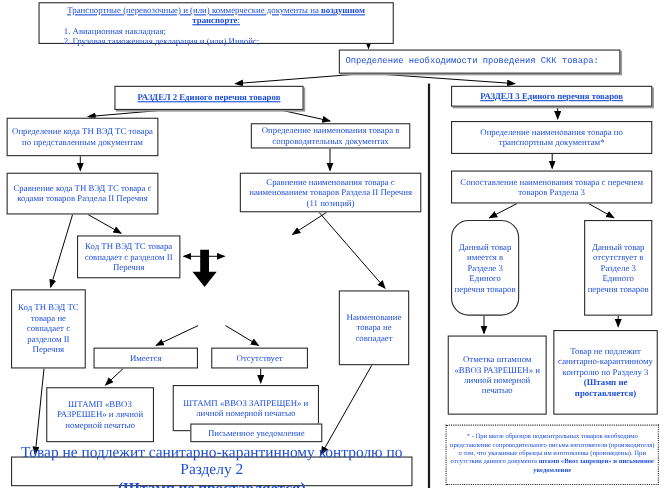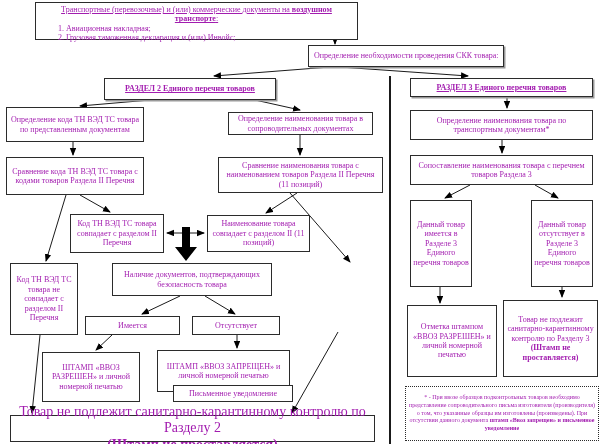--- a/index.html
+++ b/index.html
@@ -1,55 +1,55 @@
 <!DOCTYPE html>
 <html><head>
 <meta charset="utf-8">
 <style>
   html,body{margin:0;padding:0;background:#fff;}
   .stage{
     position:relative;width:604px;height:444px;background:#fff;overflow:hidden;
-    font-family:"Liberation Serif","DejaVu Serif",serif;color:#a21caf;
+    font-family:"Liberation Serif","DejaVu Serif",serif;color:#1d4ed8;
   }
   .wires{position:absolute;left:0;top:0;z-index:1;}
   .box{
     position:absolute;z-index:2;background:#fff;border:1px solid #2b2b2b;
     display:flex;flex-direction:column;align-items:center;justify-content:center;
     text-align:center;font-size:8px;line-height:1.18;box-sizing:border-box;padding:1px 2px;
   }
   .shadow{box-shadow:1.5px 1.5px 0 #9a9a9a;}
   .u{text-decoration:underline;}
   .bold{font-weight:bold;}
   .title-box{font-weight:bold;}
   .divider{position:absolute;z-index:3;background:#1a1a1a;}
   
   #topbox{left:35px;top:2px;width:323px;height:38px;justify-content:flex-start;align-items:stretch;text-align:left;padding:2px 4px;}
   #topbox .hd{text-align:center;}
   #topbox .li{padding-left:18px;}
-  #skk{left:308px;top:45px;width:196px;height:22px;align-items:flex-start;text-align:right;padding-left:5px;}
+  #skk{left:308px;top:45px;width:256px;height:22px;align-items:flex-start;text-align:right;padding-left:5px;font-family:Liberation Mono, monospace;}
   #r2title{left:104px;top:78px;width:172px;height:22px;}
   #r3title{left:410px;top:78px;width:183px;height:19px;}
   #boxA{left:6px;top:107px;width:138px;height:35px;}
   #boxB{left:228px;top:112px;width:145px;height:23px;}
   #boxC{left:6px;top:157px;width:138px;height:38px;}
   #boxD{left:218px;top:157px;width:165px;height:36px;}
   #boxE{left:70px;top:214px;width:94px;height:39px;}
   #boxF{left:207px;top:215px;width:103px;height:37px;}
   #boxG{left:10px;top:263px;width:68px;height:72px;}
   #boxH{left:308px;top:264px;width:64px;height:68px;}
   #boxI{left:112px;top:263px;width:160px;height:33px;}
   #boxJ{left:85px;top:316px;width:95px;height:19px;}
   #boxK{left:192px;top:316px;width:88px;height:19px;}
   #boxL{left:42px;top:352px;width:98px;height:50px;}
   #boxM{left:157px;top:350px;width:133px;height:42px;}
   #boxN{left:173px;top:385px;width:120px;height:17px;}
   #boxO{left:10px;top:415px;width:365px;height:27px;font-size:14px;}
   #boxP{left:410px;top:110px;width:183px;height:30px;}
   #boxQ{left:410px;top:155px;width:183px;height:30px;}
-  #boxR{left:410px;top:200px;width:62px;height:87px;}
+  #boxR{left:410px;top:200px;width:62px;height:87px;border-radius:16px;}
   #boxS{left:531px;top:200px;width:62px;height:87px;}
   #boxT{left:407px;top:305px;width:90px;height:72px;}
   #boxU{left:503px;top:300px;width:95px;height:77px;}
   #footnote{left:405px;top:386px;width:194px;height:55px;border:1px dotted #2b2b2b;font-size:6px;line-height:1.3;}
   #divider{left:389px;top:76px;width:2px;height:368px;}
 </style>
 </head>
 <body>
 
 <div class="stage">
@@ -106,23 +106,22 @@
     </div>
   <div class="box shadow title-box" id="r3title">
       <span class="u">РАЗДЕЛ 3 Единого перечня товаров</span>
     </div>
 
   <div class="box" id="boxA">Определение кода ТН ВЭД ТС товара по представленным документам</div>
   <div class="box" id="boxB">Определение наименования товара в сопроводительных документах</div>
   <div class="box" id="boxC">Сравнение кода ТН ВЭД ТС товара с кодами товаров Раздела II Перечня</div>
   <div class="box" id="boxD">Сравнение наименования товара с наименованием товаров Раздела II Перечня   (11 позиций)</div>
   <div class="box" id="boxE">Код ТН ВЭД ТС товара совпадает с разделом II Перечня</div>
-  <div class="box" id="boxF">Наименование товара совпадает с разделом II (11 позиций)</div>
   <div class="box" id="boxG">Код ТН ВЭД ТС товара не совпадает с разделом II Перечня</div>
-  <div class="box" id="boxI">Наличие документов, подтверждающих безопасность товара</div>
+  <div class="box" id="boxH">Наименование товара не совпадает</div>
   <div class="box" id="boxJ">Имеется</div>
   <div class="box" id="boxK">Отсутствует</div>
   <div class="box" id="boxL">ШТАМП «ВВОЗ РАЗРЕШЕН» и личной номерной печатью</div>
   <div class="box" id="boxM">ШТАМП  «ВВОЗ ЗАПРЕЩЕН» и личной номерной печатью</div>
   <div class="box" id="boxN">Письменное уведомление</div>
   <div class="box" id="boxO">
     <div>Товар не подлежит санитарно-карантинному контролю по Разделу 2</div>
     <div class="bold">(Штамп не проставляется)</div>
   </div>
 

